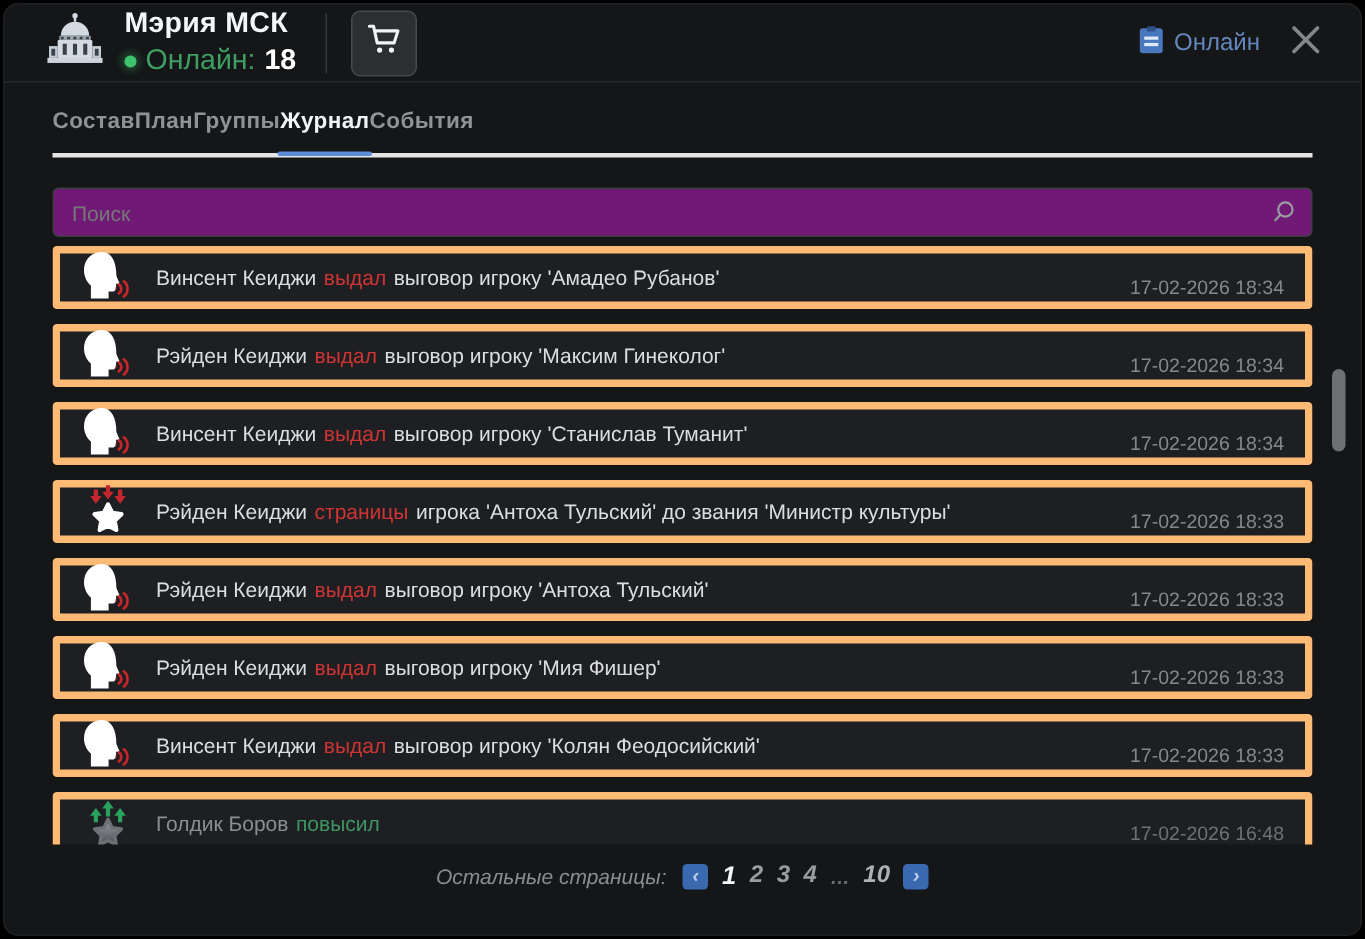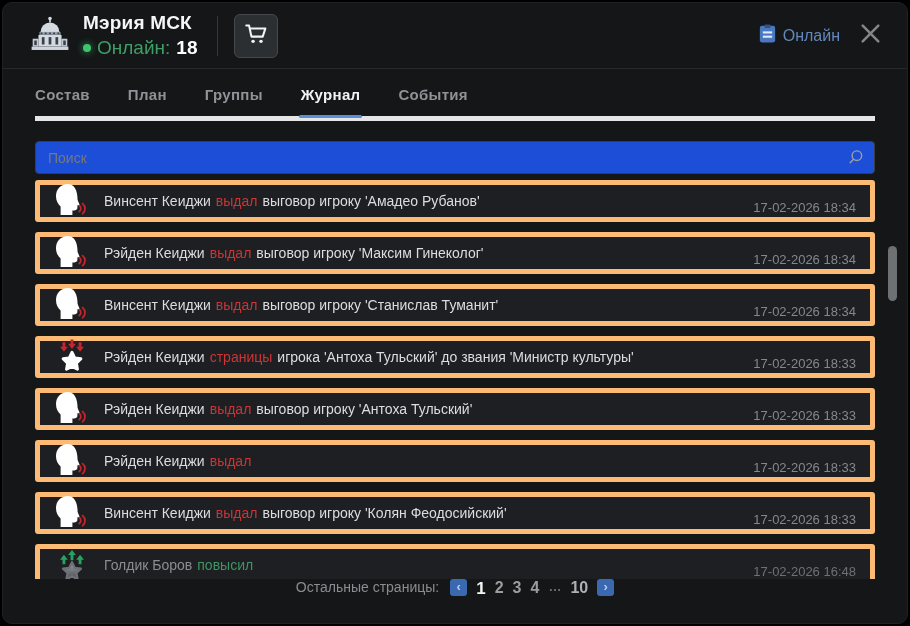--- a/index.html
+++ b/index.html
@@ -2,21 +2,21 @@
 <html><head>
 <meta charset="utf-8">
 <style>
   * { margin:0; padding:0; box-sizing:border-box; }
   html,body { width:910px; height:626px; background:#000; overflow:hidden;
     font-family:"Liberation Sans", sans-serif; }
   .window { position:absolute; inset:2px; background:#141618; border-radius:10px;
     border:1px solid #1f2225; overflow:hidden; }
 
   
-  .header { height:66px; display:flex; align-items:center; padding:0 24px 0 26px;
+  .header { height:52px; display:flex; align-items:center; padding:0 24px 0 26px;
     border-bottom:1px solid #26292c; }
   .hgroup { display:flex; align-items:center; gap:12px; }
   .title-block { display:flex; flex-direction:column; gap:3px; }
   .title { color:#f5f6f7; font-size:19px; font-weight:700; letter-spacing:.2px; }
   .online { display:flex; align-items:center; gap:6px; font-size:19px; }
   .online-dot { width:8px; height:8px; border-radius:50%; background:#3ec46d;
     box-shadow:0 0 6px 2px rgba(62,196,109,.35); }
   .online-label { color:#3f9e63; }
   .online-count { color:#fff; font-weight:700; }
   .vdiv { width:1px; height:40px; background:#35383b; margin:0 16px 0 20px; }
@@ -30,31 +30,31 @@
   .budget-label { color:#a7bcaf; font-size:14px; }
   .budget-value { color:#fff; font-size:16px; font-weight:700; letter-spacing:.3px; }
   .budget-sep { width:1px; height:16px; background:rgba(255,255,255,.25); }
   .stars-value { color:#fff; font-size:16px; font-weight:700; }
   .gold-star { color:#f0b125; font-size:17px; line-height:1; }
   .rules-btn { display:flex; align-items:center; gap:7px; cursor:pointer; }
   .rules-label { color:#6487bd; font-size:16px; }
   .close-btn { cursor:pointer; display:flex; align-items:center; }
 
   
-  .tabs { margin:0 32px; padding-top:17px; display:flex; gap:38px;
-    border-bottom:5px solid #e5e5e5; }
+  .tabs { margin:0 32px; padding-top:17px; display:flex; 
+    border-bottom:3px solid #e5e5e5; }
   .tab { color:#8f9296; font-size:15px; font-weight:700; padding-bottom:13px;
     cursor:pointer; position:relative; letter-spacing:.3px; }
   .tab.active { color:#f2f3f4; }
   .tab.active::after { content:""; position:absolute; left:-2px; right:-2px; bottom:-2px;
     height:3px; border-radius:2px; background:#5b8dd9; }
 
   
   .search-wrap { margin:20px 32px 0; position:relative; }
-  .search-input { width:100%; height:33px; background:#1d4ed8; border:1px solid #3a3e41;
+  .search-input { width:100%; height:33px; background:#701a75; border:1px solid #3a3e41;
     border-radius:4px; color:#cfd1d3; font-size:14px; padding:0 47px 0 12px; outline:none;
     font-family:"Liberation Sans", sans-serif; }
   .search-input::placeholder { color:#75787b; }
   .search-icon { position:absolute; right:10px; top:7px; }
 
   
   .log-list { margin:6px 32px 0; height:399px; overflow:hidden; }
   .row { height:42px; margin-bottom:10px; background:#1d1f22; border:5px solid #fdba74;
     border-radius:3px; display:flex; align-items:center; }
   .row-icon { width:64px; display:flex; align-items:center; justify-content:center; flex:none; }
@@ -65,22 +65,22 @@
   .row-time { color:#85888b; font-size:13px; margin:13px 14px 0 10px; flex:none; }
   .row.faded .row-text span { color:#8b8e91; }
   .row.faded .act.green { color:#3f9563; }
   .row.faded .row-time { color:#6e7174; }
 
   
   .scrollbar-thumb { position:absolute; right:10px; top:243px; width:9px; height:55px;
     border-radius:5px; background:#6e7174; cursor:pointer; }
 
   
-  .pagination { margin-top:0; display:flex; justify-content:center;
-    gap:9px; }
+  .pagination { margin-top:11px; display:flex; align-items:center; justify-content:center;
+    gap:9px;font-style:italic; }
   .pag-label { color:#8a8d90; font-size:14px; margin-right:2px; }
   .pag-btn { width:17px; height:17px; border-radius:3px; background:#3a69b0; color:#b9d0ef;
     font-size:13px; font-weight:700; display:flex; align-items:center; justify-content:center;
     cursor:pointer; line-height:1; padding-bottom:2px; }
   .page-num { font-size:16px; font-weight:700; color:#9a9da0; cursor:pointer; }
   .page-num.current { color:#f4f5f6; font-size:17px; }
   .page-num.dots { color:#6a6d70; cursor:default; font-size:13px; }
   .page-num.last { color:#aeb1b4; }
 </style>
 </head>
@@ -265,20 +265,21 @@
         <svg width="40" height="40" viewBox="0 0 40 40">
           <path d="M16 3 C8.8 3 4 8.2 4 15.2 c0 4.4 2 8 4.6 10.2 V34 h11.8 v-4.6 h2.2 c1.7 0 2.8-1.1 2.8-2.8 v-2.4 h2.4 L25.6 19 C25.6 9.6 22.4 3 16 3 Z" fill="#fff"></path>
           <path d="M27.2 24.6 a3.6 3.6 0 0 1 0 6" stroke="#c4262c" stroke-width="1.8" fill="none" stroke-linecap="round"></path>
           <path d="M30.6 22.6 a6.4 6.4 0 0 1 0 10" stroke="#c4262c" stroke-width="1.8" fill="none" stroke-linecap="round"></path>
           <path d="M25 26.4 a1.6 1.6 0 0 1 0 2.6 z" fill="#c4262c"></path>
         </svg>
       </div>
       <div class="row-text">
         <span>Рэйден Кеиджи</span>
         <span class="act red">выдал</span>
+        <span>выговор игроку 'Мия Фишер'</span>
       </div>
       <div class="row-time">17-02-2026 18:33</div>
     </div>
 
     <div class="row">
       <div class="row-icon">
         <svg width="40" height="40" viewBox="0 0 40 40">
           <path d="M16 3 C8.8 3 4 8.2 4 15.2 c0 4.4 2 8 4.6 10.2 V34 h11.8 v-4.6 h2.2 c1.7 0 2.8-1.1 2.8-2.8 v-2.4 h2.4 L25.6 19 C25.6 9.6 22.4 3 16 3 Z" fill="#fff"></path>
           <path d="M27.2 24.6 a3.6 3.6 0 0 1 0 6" stroke="#c4262c" stroke-width="1.8" fill="none" stroke-linecap="round"></path>
           <path d="M30.6 22.6 a6.4 6.4 0 0 1 0 10" stroke="#c4262c" stroke-width="1.8" fill="none" stroke-linecap="round"></path>

